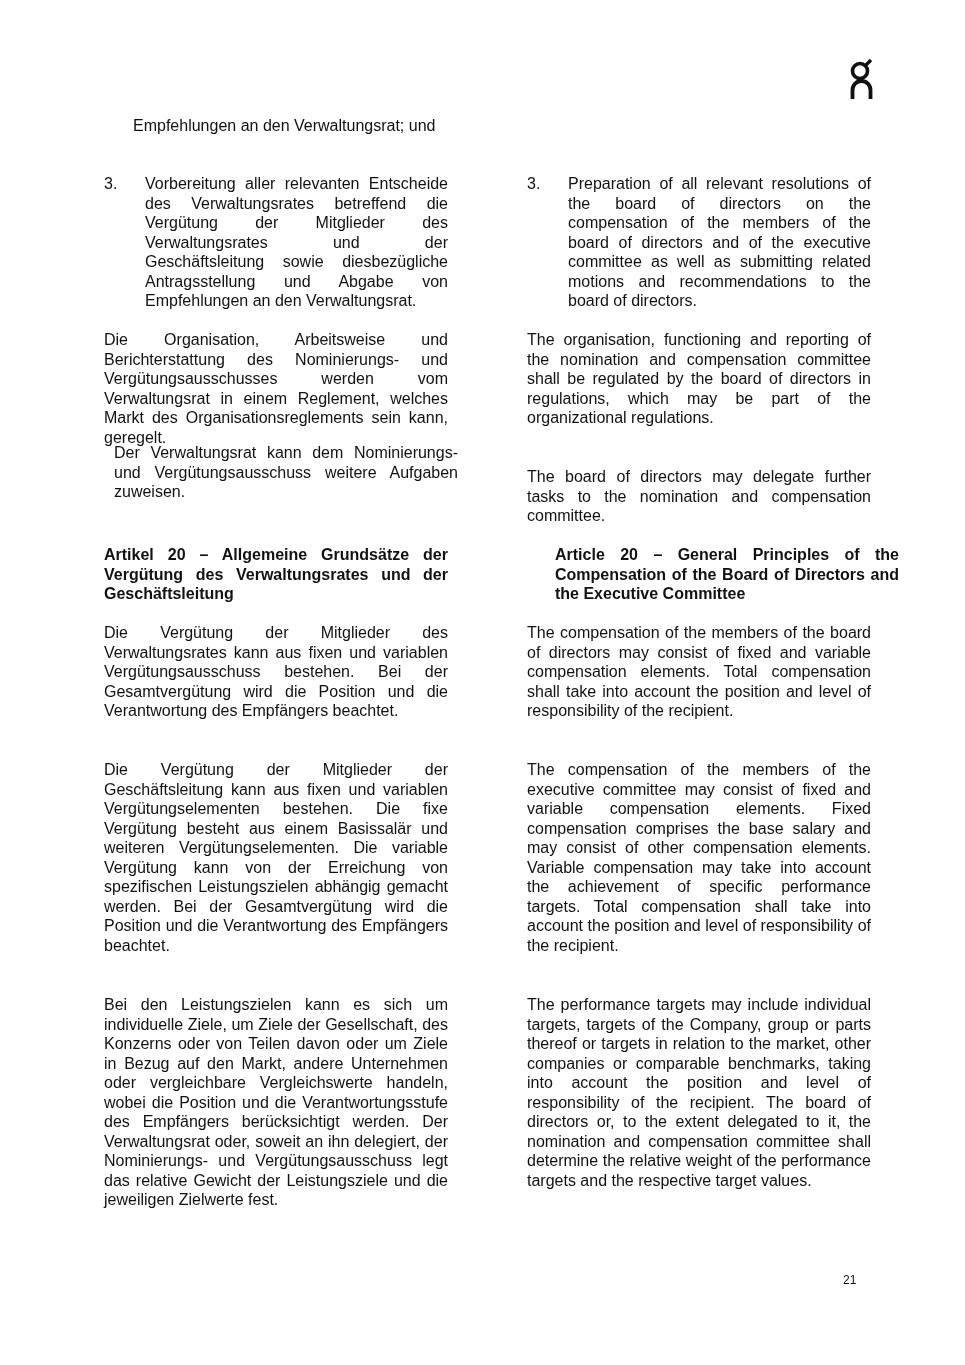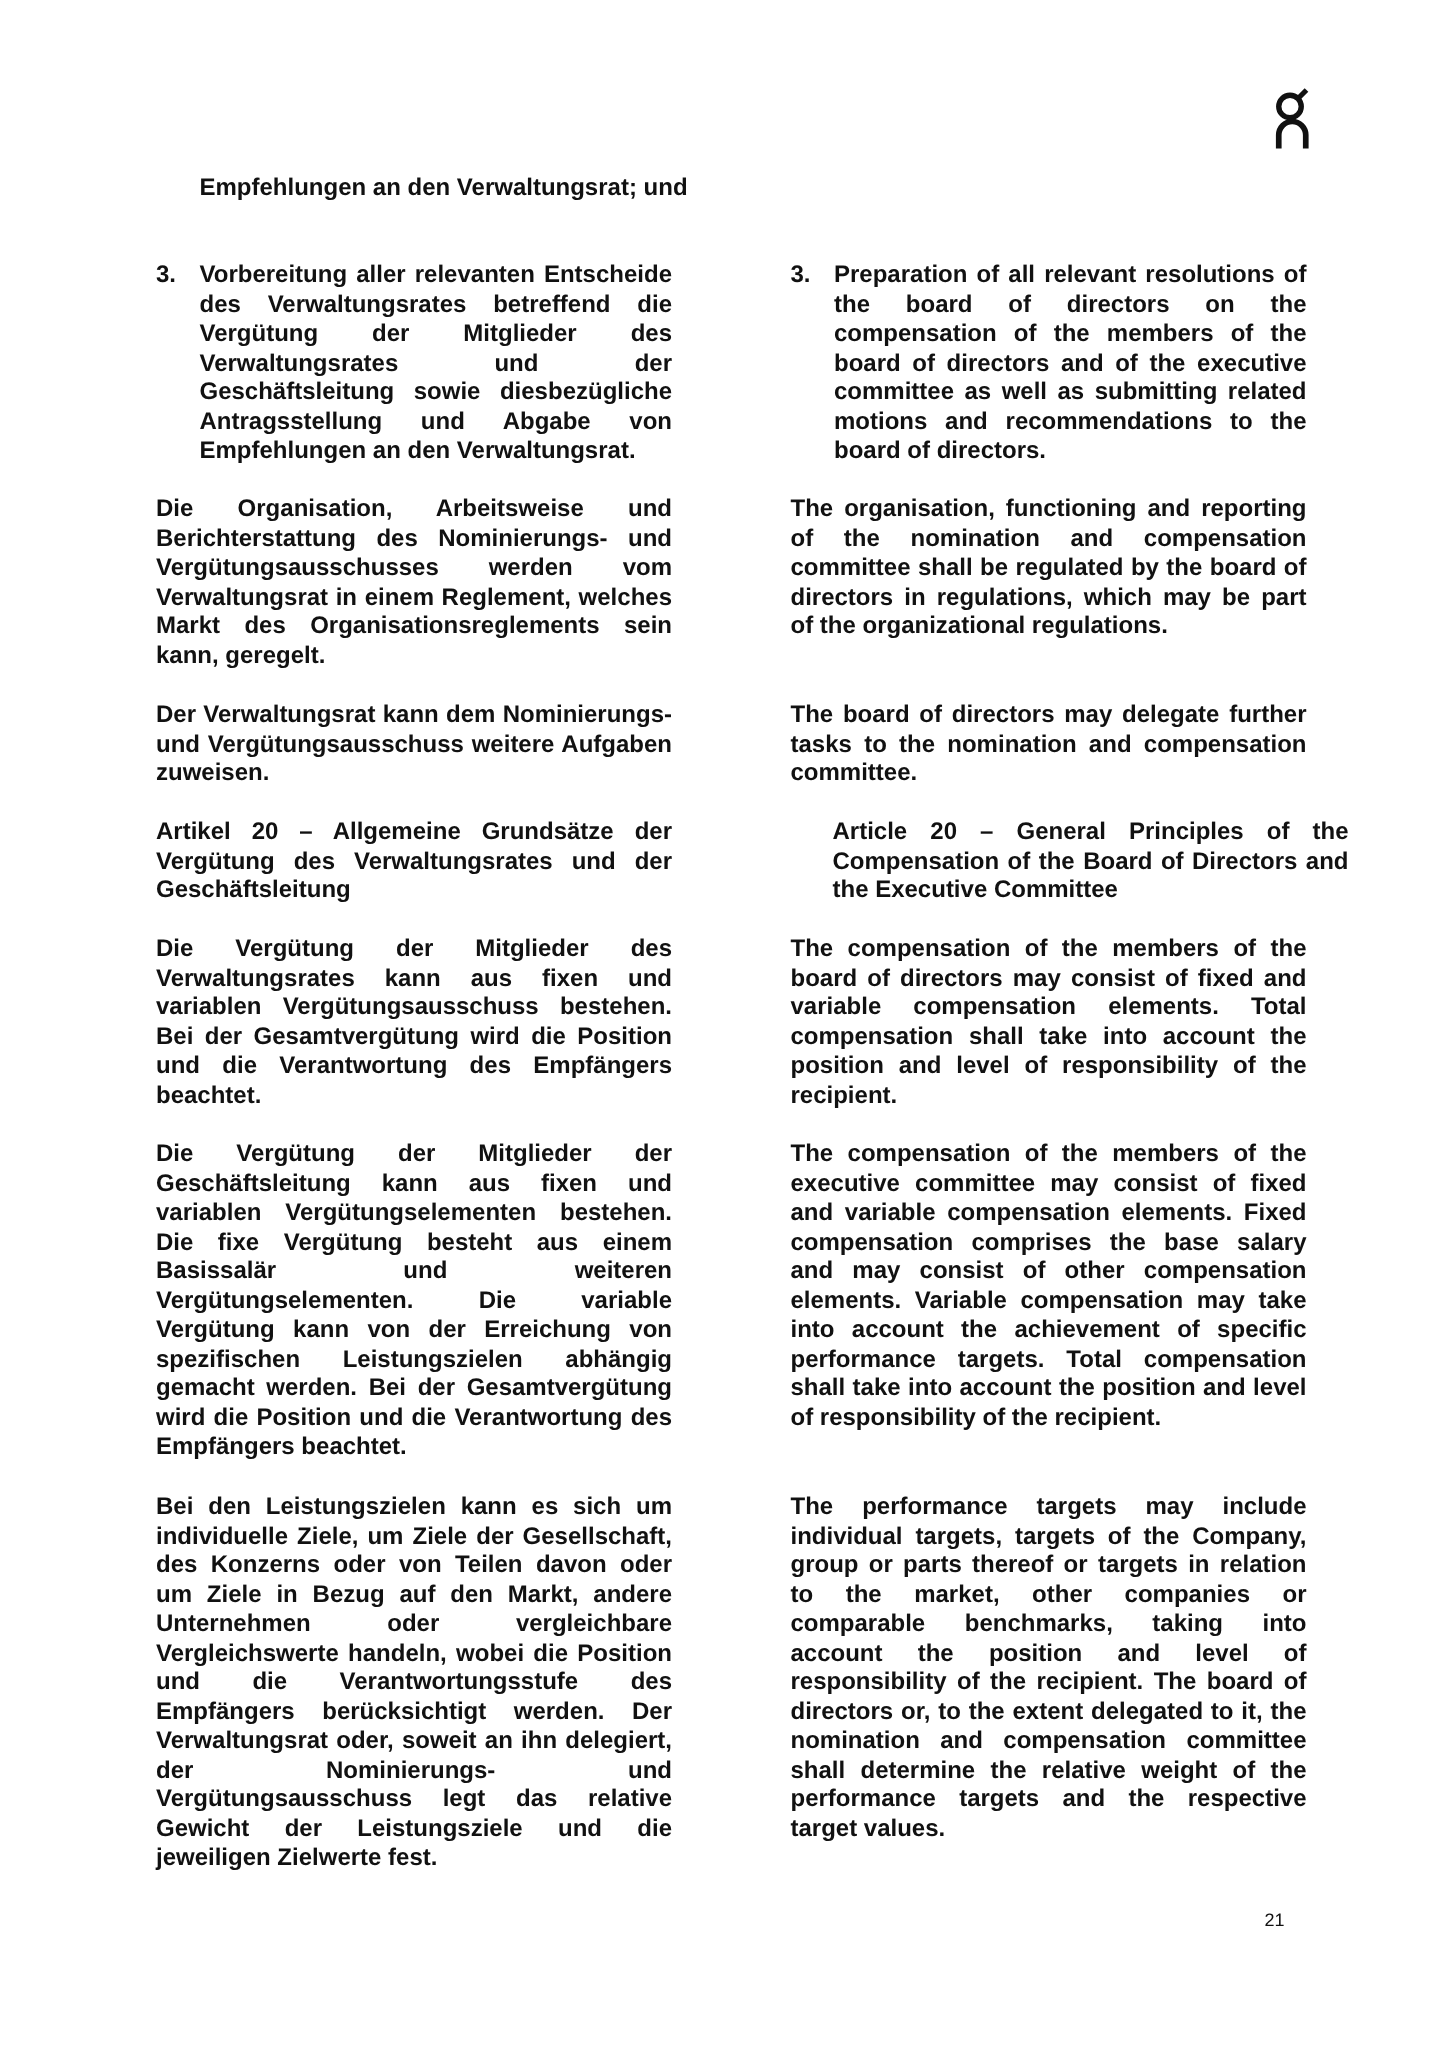--- a/index.html
+++ b/index.html
@@ -1,26 +1,26 @@
 <!DOCTYPE html>
 <html><head>
   <meta charset="utf-8">
   <style>
     html, body { margin: 0; padding: 0; background: #ffffff; }
     body { width: 965px; height: 1365px; position: relative; overflow: hidden;
            font-family: "Liberation Sans", sans-serif; color: #111111; }
     .logo { position: absolute; left: 849px; top: 58px; width: 26px; height: 42px; }
     .blk { position: absolute; font-size: 16px; line-height: 19.5px; text-align: justify;
-           margin: 0; font-weight: bold; }
+           margin: 0; }
     .lcol { left: 104px; width: 344px; }
     .rcol { left: 527px; width: 344px; }
     .bold { font-weight: bold; }
     .item { display: flex; }
     .item .num { width: 29px; flex: 0 0 29px; }
-    .item .txt { flex: 1; text-align: justify; }
+    .item .txt { flex: 1; text-align: justify; margin-left: 12px; }
     .cont { padding-left: 29px; }
     .pagenum { position: absolute; left: 843px; top: 1273px; font-size: 12px; }
   </style>
 </head>
 <body>
 
 <svg class="logo" viewBox="0 0 26 42" xmlns="http://www.w3.org/2000/svg">
   <circle cx="11" cy="13" r="7.5" fill="none" stroke="#111" stroke-width="3.6"></circle>
   <line x1="17" y1="7" x2="22" y2="2" stroke="#111" stroke-width="3.4"></line>
   <path d="M3.5 41 V32 a9 9 0 0 1 18 0 V41" fill="none" stroke="#111" stroke-width="3.8"></path>
@@ -28,21 +28,21 @@
 
 <p class="blk lcol cont" style="top:116px;">Empfehlungen an den Verwaltungsrat; und</p>
 
 <div class="blk lcol item" style="top:174px;">
   <span class="num">3.</span>
   <span class="txt">Vorbereitung aller relevanten Entscheide des Verwaltungsrates betreffend die Vergütung der Mitglieder des Verwaltungsrates und der Geschäftsleitung sowie diesbezügliche Antragsstellung und Abgabe von Empfehlungen an den Verwaltungsrat.</span>
 </div>
 
 <p class="blk lcol" style="top:330px;">Die Organisation, Arbeitsweise und Berichterstattung des Nominierungs- und Vergütungsausschusses werden vom Verwaltungsrat in einem Reglement, welches Markt des Organisationsreglements sein kann, geregelt.</p>
 
-<p class="blk lcol" style="top:467px;">Der Verwaltungsrat kann dem Nominierungs- und Vergütungsausschuss weitere Aufgaben zuweisen.</p>
+<p class="blk lcol" style="top:443px;margin-left:10px;">Der Verwaltungsrat kann dem Nominierungs- und Vergütungsausschuss weitere Aufgaben zuweisen.</p>
 
 <p class="blk lcol bold" style="top:545px;">Artikel 20 – Allgemeine Grundsätze der Vergütung des Verwaltungsrates und der Geschäftsleitung</p>
 
 <p class="blk lcol" style="top:623px;">Die Vergütung der Mitglieder des Verwaltungsrates kann aus fixen und variablen Vergütungsausschuss bestehen. Bei der Gesamtvergütung wird die Position und die Verantwortung des Empfängers beachtet.</p>
 
 <p class="blk lcol" style="top:760px;">Die Vergütung der Mitglieder der Geschäftsleitung kann aus fixen und variablen Vergütungselementen bestehen. Die fixe Vergütung besteht aus einem Basissalär und weiteren Vergütungselementen. Die variable Vergütung kann von der Erreichung von spezifischen Leistungszielen abhängig gemacht werden. Bei der Gesamtvergütung wird die Position und die Verantwortung des Empfängers beachtet.</p>
 
 <p class="blk lcol" style="top:995px;">Bei den Leistungszielen kann es sich um individuelle Ziele, um Ziele der Gesellschaft, des Konzerns oder von Teilen davon oder um Ziele in Bezug auf den Markt, andere Unternehmen oder vergleichbare Vergleichswerte handeln, wobei die Position und die Verantwortungsstufe des Empfängers berücksichtigt werden. Der Verwaltungsrat oder, soweit an ihn delegiert, der Nominierungs- und Vergütungsausschuss legt das relative Gewicht der Leistungsziele und die jeweiligen Zielwerte fest.</p>
 
 <div class="blk rcol item" style="top:174px;">

